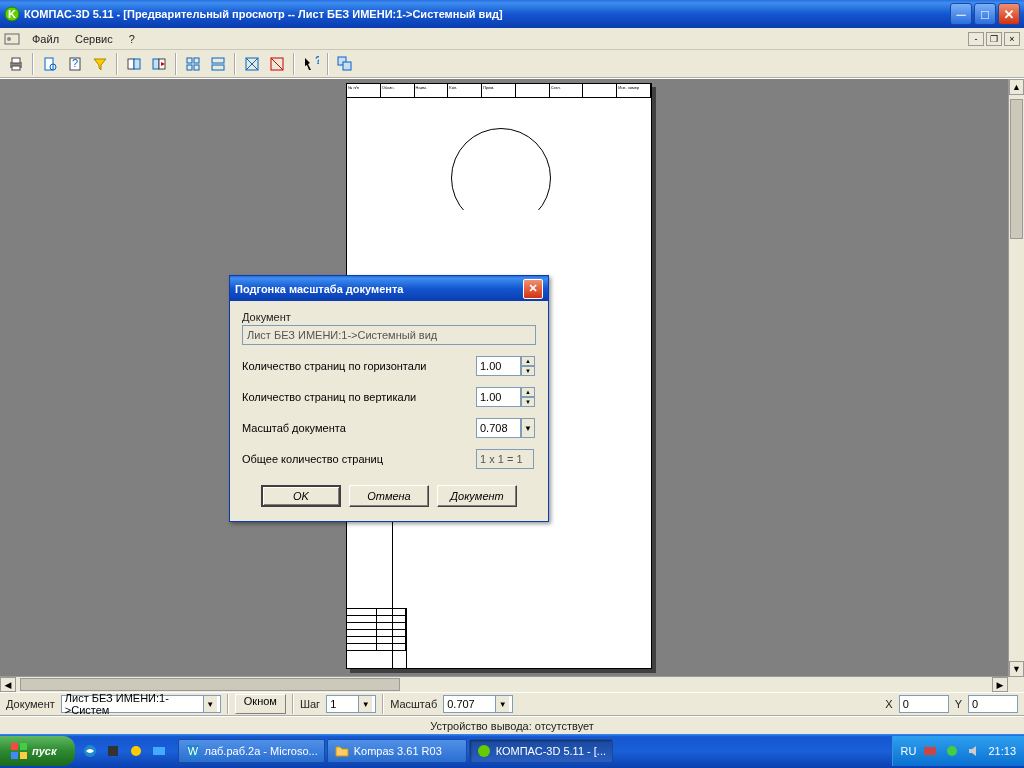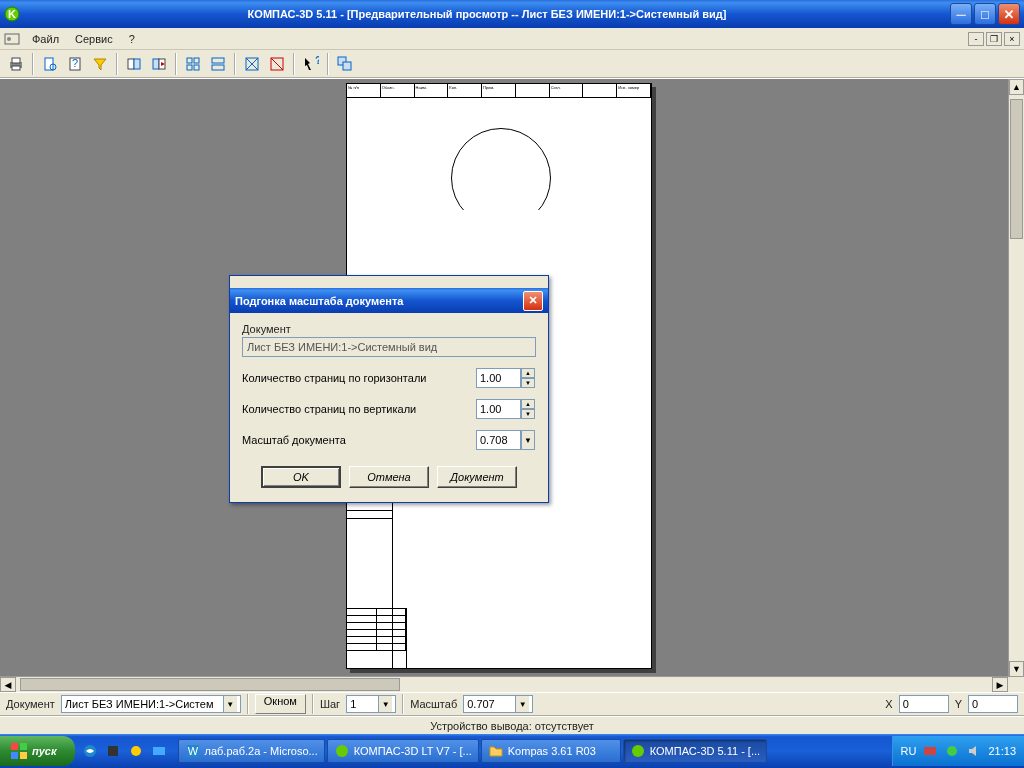--- a/index.html
+++ b/index.html
@@ -6,21 +6,21 @@
 html, body { width: 1024px; height: 768px; overflow: hidden; background: #ece9d8; }
 
 
 .titlebar {
   height: 28px;
   background: linear-gradient(to bottom, #2a6ee0 0%, #3d8ef0 10%, #1456d0 50%, #0a3cb0 100%);
   display: flex; align-items: center; padding: 0 4px;
   color: white; font-weight: bold;
 }
 .titlebar .app-icon { width: 16px; height: 16px; margin-right: 4px; display:flex;align-items:center;justify-content:center; }
-.titlebar .title { flex: 1; white-space: nowrap; overflow: hidden; text-align: center; }
+.titlebar .title { flex: 1; white-space: nowrap; overflow: hidden; }
 .titlebar .winbtns { display: flex; gap: 2px; }
 .titlebar .winbtn {
   width: 22px; height: 22px; border-radius: 3px;
   display: flex; align-items: center; justify-content: center;
   font-family: Arial; font-size: 13px; font-weight: bold; color: white;
   border: 1px solid #1a4aa0;
 }
 .winbtn.min, .winbtn.max { background: linear-gradient(to bottom, #7ab0f8, #2a6ee0); }
 .winbtn.close { background: linear-gradient(to bottom, #f09070, #d43010); }
 
@@ -79,21 +79,21 @@
 
 
 .dialog {
   position: absolute; left: 229px; top: 196px; width: 320px;
   background: #ece9d8; border: 1px solid #0a3cb0;
   box-shadow: 2px 2px 4px rgba(0,0,0,0.4);
 }
 .dialog .dlg-title {
   height: 25px;
   background: linear-gradient(to bottom, #2a6ee0 0%, #3d8ef0 10%, #1456d0 50%, #0a3cb0 100%);
-  color: white; font-weight: bold; display: flex; align-items: center; padding: 0 5px; margin-top: 12px;
+  color: white; font-weight: bold; display: flex; align-items: center; padding: 0 5px;
 }
 .dialog .dlg-title span { flex: 1; }
 .dialog .dlg-close { width: 20px; height: 20px; background: linear-gradient(to bottom,#f09070,#d43010); border:1px solid #fff; border-radius:2px; color:white; display:flex;align-items:center;justify-content:center;font-weight:bold;}
 .dialog .dlg-body { padding: 10px 12px; }
 .dialog .field-label { color: #222; margin-bottom: 2px; }
 .dialog .field-input {
   width: 100%; height: 20px; border: 1px solid #7f9db9;
   background: #ece9d8; padding: 2px 4px; color:#555;
 }
 .dialog .row { display: flex; align-items: center; margin-top: 11px; }
@@ -375,20 +375,26 @@
             </div>
         </div>
       </div>
       <div class="row">
         <div class="lbl">Масштаб документа</div>
         <div class="val">
           <input value="0.708" style="">
           <div class="dd">▼</div>
         </div>
       </div>
+      <div class="row">
+        <div class="lbl">Общее количество страниц</div>
+        <div class="val ro">
+          <input readonly="" value="1 x 1 = 1" style="">
+        </div>
+      </div>
       <div class="dlg-buttons">
         <div class="dlg-btn default">OK</div>
         <div class="dlg-btn">Отмена</div>
         <div class="dlg-btn">Документ</div>
       </div>
     </div>
   </div>
 
   <div class="scrollbar-v">
     <div class="arr" style="top:0">▲</div>
@@ -398,21 +404,21 @@
   <div class="scrollbar-h">
     <div class="arr" style="left:0">◀</div>
     <div class="thumb"></div>
     <div class="arr" style="right:16px">▶</div>
     <div class="corner"></div>
   </div>
 </div>
 
 <div class="botbar1">
   <span class="lbl">Документ</span>
-  <div class="combo" style="width:180px">
+  <div class="combo" style="width:160px">
     <span style="flex:1;overflow:hidden">Лист БЕЗ ИМЕНИ:1-&gt;Систем</span>
       <div class="dd">▼</div>
   </div>
   <div class="sep2"></div>
   <div class="btn">Окном</div>
   <div class="sep2"></div>
   <span class="lbl">Шаг</span>
   <div class="combo" style="width:50px">
       <span style="flex:1">1</span>
       <div class="dd">▼</div>
@@ -469,26 +475,20 @@
   <div class="tasks">
     <div class="task">
         <svg class="svgicon" viewBox="0 0 16 16">
           <rect x="2" y="2" width="12" height="12" fill="#28c"></rect>
           <text x="8" y="12" text-anchor="middle" fill="#fff" font-size="10">W</text>
         </svg>
         <span>лаб.раб.2а - Microso...</span>
       </div>
     <div class="task">
         <svg class="svgicon" viewBox="0 0 16 16">
-          <circle cx="8" cy="8" r="6" fill="#6c0"></circle>
-        </svg>
-        <span>КОМПАС-3D LT V7 - [...</span>
-      </div>
-    <div class="task">
-        <svg class="svgicon" viewBox="0 0 16 16">
           <path d="M2 4 L6 4 L8 6 L14 6 L14 13 L2 13 Z" fill="#fc6" stroke="#c90"></path>
         </svg>
         <span>Kompas 3.61 R03</span>
       </div>
     <div class="task active">
         <svg class="svgicon" viewBox="0 0 16 16">
           <circle cx="8" cy="8" r="6" fill="#6c0"></circle>
         </svg>
         <span>КОМПАС-3D 5.11 - [...</span>
       </div>

